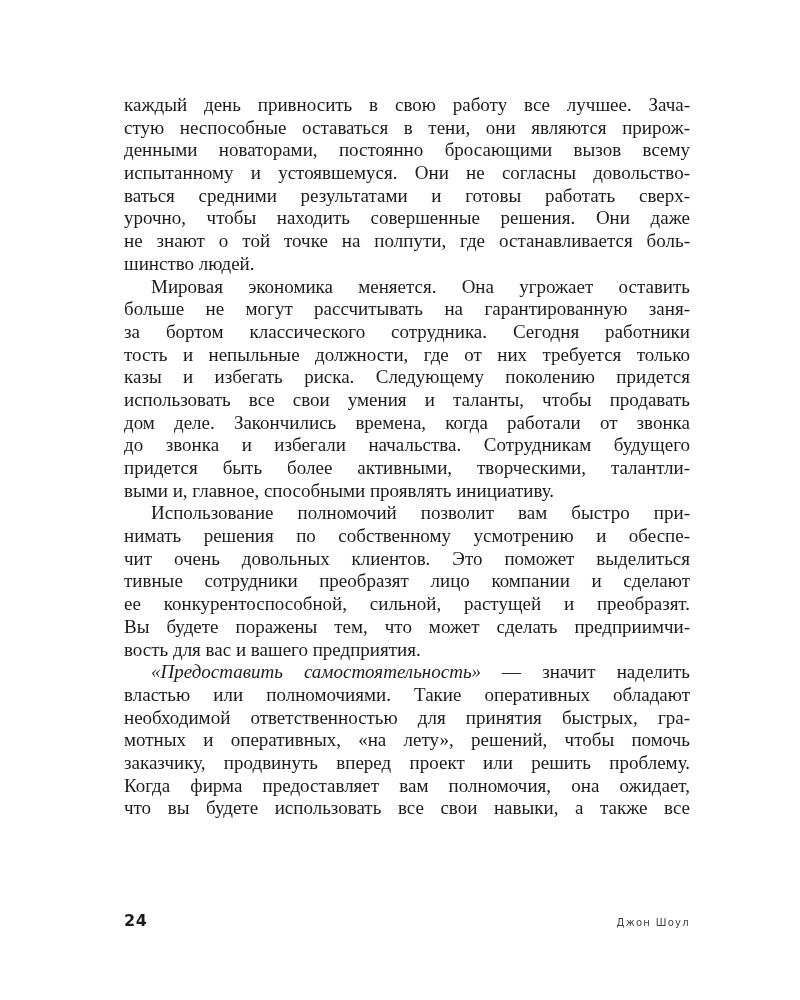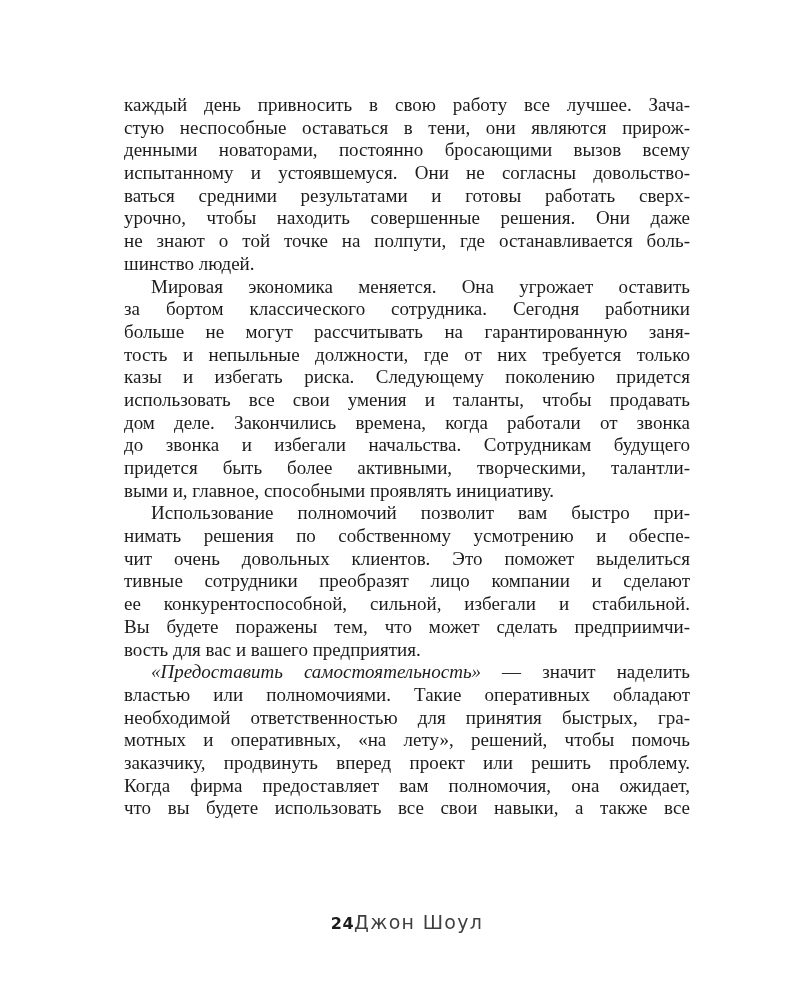--- a/index.html
+++ b/index.html
@@ -44,32 +44,32 @@
   }
   .italic {
     font-style: italic;
   }
   .footer {
     position: absolute;
     left: 124px;
     top: 911px;
     width: 566px;
     display: flex;
-    justify-content: center;
+    justify-content: space-between;
     align-items: baseline;
     font-family: "DejaVu Sans", sans-serif;
   }
   .page-number {
     font-size: 16px;
     font-weight: bold;
     color: var(--text, #111111);
     letter-spacing: 0.5px;
   }
   .running-author {
-    font-size: 19px;
+    font-size: 10px;
     color: var(--footer, #3f3f3f);
     letter-spacing: 1.3px;
   }
 </style>
 </head>
 <body>
 
 <div class="page">
 
   <div class="text-block">
@@ -78,36 +78,36 @@
         <div class="line">стую неспособные оставаться в тени, они являются прирож-</div>
         <div class="line">денными новаторами, постоянно бросающими вызов всему</div>
         <div class="line">испытанному и устоявшемуся. Они не согласны довольство-</div>
         <div class="line">ваться средними результатами и готовы работать сверх-</div>
         <div class="line">урочно, чтобы находить совершенные решения. Они даже</div>
         <div class="line">не знают о той точке на полпути, где останавливается боль-</div>
         <div class="line end">шинство людей.</div>
       </div>
       <div class="paragraph indent">
         <div class="line">Мировая экономика меняется. Она угрожает оставить</div>
+        <div class="line">больше не могут рассчитывать на гарантированную заня-</div>
         <div class="line">за бортом классического сотрудника. Сегодня работники</div>
-        <div class="line">больше не могут рассчитывать на гарантированную заня-</div>
         <div class="line">тость и непыльные должности, где от них требуется только</div>
         <div class="line">казы и избегать риска. Следующему поколению придется</div>
         <div class="line">использовать все свои умения и таланты, чтобы продавать</div>
         <div class="line">дом деле. Закончились времена, когда работали от звонка</div>
         <div class="line">до звонка и избегали начальства. Сотрудникам будущего</div>
         <div class="line">придется быть более активными, творческими, талантли-</div>
         <div class="line end">выми и, главное, способными проявлять инициативу.</div>
       </div>
       <div class="paragraph indent">
         <div class="line">Использование полномочий позволит вам быстро при-</div>
         <div class="line">нимать решения по собственному усмотрению и обеспе-</div>
         <div class="line">чит очень довольных клиентов. Это поможет выделиться</div>
         <div class="line">тивные сотрудники преобразят лицо компании и сделают</div>
-        <div class="line">ее конкурентоспособной, сильной, избегали и стабильной.</div>
+        <div class="line">ее конкурентоспособной, сильной, растущей и преобразят.</div>
         <div class="line">Вы будете поражены тем, что может сделать предприимчи-</div>
         <div class="line end">вость для вас и вашего предприятия.</div>
       </div>
       <div class="paragraph indent">
         <div class="line"><span class="italic">«Предоставить самостоятельность»</span><span> — значит наделить</span></div>
         <div class="line">властью или полномочиями. Такие оперативных обладают</div>
         <div class="line">необходимой ответственностью для принятия быстрых, гра-</div>
         <div class="line">мотных и оперативных, «на лету», решений, чтобы помочь</div>
         <div class="line">заказчику, продвинуть вперед проект или решить проблему.</div>
         <div class="line">Когда фирма предоставляет вам полномочия, она ожидает,</div>

